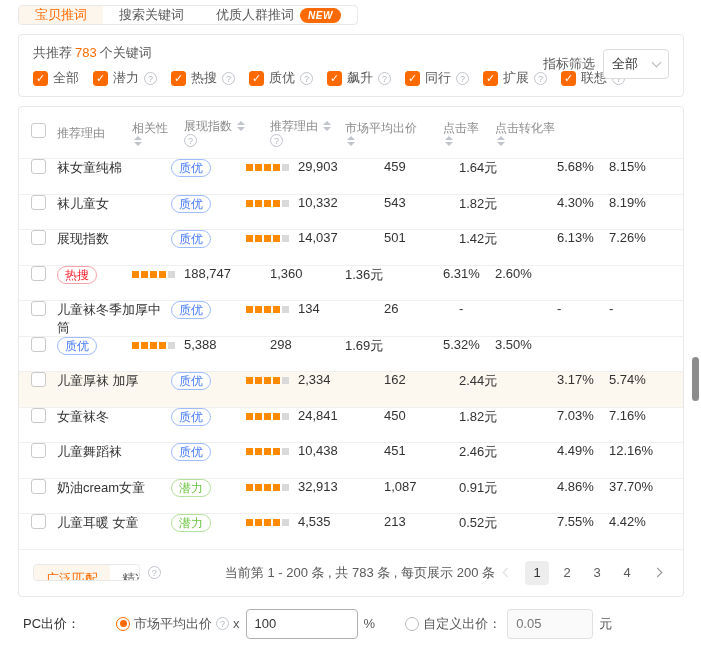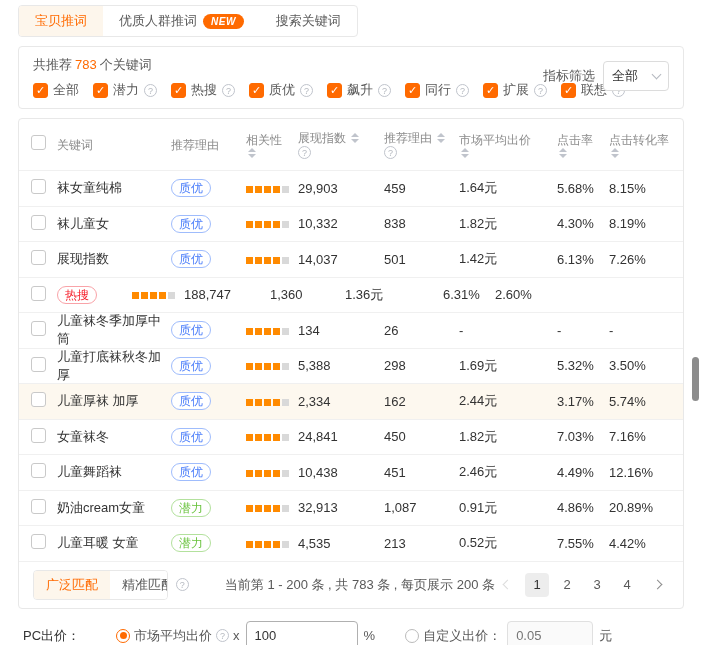--- a/index.html
+++ b/index.html
@@ -9,21 +9,21 @@
     --bar-on:#ff8a00; --bar-off:#d9d9d9;
   }
   *{box-sizing:border-box}
   html,body{margin:0;padding:0}
   body{width:701px;height:645px;overflow:hidden;background:#fff;position:relative;
        font-family:"Liberation Sans","DejaVu Sans",sans-serif;font-size:13px;color:var(--txt)}
   .page{padding:5px 17px 0 18px}
 
   
   .tabbar{display:inline-flex;border:1px solid var(--border);border-radius:4px;overflow:hidden;background:#fff}
-  .tab{display:flex;align-items:center;gap:6px;height:30px;padding:0 16px;color:var(--txt2);cursor:pointer;white-space:nowrap}
+  .tab{display:flex;align-items:center;gap:6px;height:18px;padding:0 16px;color:var(--txt2);cursor:pointer;white-space:nowrap}
   .tab.active{background:var(--accent-bg);color:var(--accent)}
   .new-badge{background:var(--accent);color:#fff;font-size:10px;font-weight:bold;font-style:italic;
              padding:2px 8px;border-radius:9px;letter-spacing:.5px}
 
   
   .panel{border:1px solid var(--border);border-radius:4px;background:#fff}
   .filter-panel{margin-top:9px;padding:8px 14px 9px;position:relative}
   .summary{color:var(--txt2);line-height:20px}
   .summary .cnt{color:var(--accent);margin:0 3px}
   .filter-row{display:flex;align-items:center;gap:14px;margin-top:6px;flex-wrap:nowrap}
@@ -37,21 +37,21 @@
   .metric-filter{position:absolute;right:14px;top:14px;display:flex;align-items:center;gap:8px;color:var(--txt2)}
   .select{width:66px;height:30px;border:1px solid #dcdcdc;border-radius:4px;display:flex;align-items:center;
           justify-content:space-between;padding:0 8px;color:var(--txt);cursor:pointer;background:#fff}
   .chev{width:7px;height:7px;border-left:1.5px solid #b4b8bf;border-bottom:1.5px solid #b4b8bf;display:inline-block}
   .chev.down{transform:rotate(-45deg);margin-top:-3px}
   .chev.left{transform:rotate(45deg)}
   .chev.right{transform:rotate(225deg)}
 
   
   .table-panel{margin-top:9px}
-  .cols{display:flex;align-items:center}
+  .cols{display:flex;}
   .c-check{flex:0 0 38px;padding-left:12px}
   .c-keyword{flex:0 0 114px}
   .c-reason{flex:0 0 75px}
   .c-relevance{flex:0 0 52px}
   .c-impression{flex:0 0 86px}
   .c-competition{flex:0 0 75px}
   .c-price{flex:0 0 98px}
   .c-ctr{flex:0 0 52px}
   .c-cvr{flex:1 1 auto}
   .t-header{height:52px;border-bottom:1px solid var(--rowline);align-items:center}
@@ -70,24 +70,24 @@
   .badge.hot{color:var(--red);border:1px solid var(--red-b)}
   .badge.potential{color:var(--green);border:1px solid var(--green-b)}
   .bars{display:inline-flex;gap:2px}
   .bars i{width:7px;height:7px;background:var(--bar-off);display:block}
   .bars i.on{background:var(--bar-on)}
   .num{color:var(--txt)}
 
   
   .t-footer{height:46px;display:flex;align-items:center;padding:0 14px}
   .seg{display:inline-flex;border:1px solid var(--border);border-radius:4px;overflow:hidden}
-  .seg-btn{height:28px;line-height:28px;padding:0 12px;color:var(--txt2);background:#fff;cursor:pointer;white-space:nowrap}
+  .seg-btn{height:15px;line-height:28px;padding:0 12px;color:var(--txt2);background:#fff;cursor:pointer;white-space:nowrap}
   .seg-btn.active{color:var(--accent);background:var(--accent-bg)}
   .t-footer .help{margin-left:8px}
-  .page-info{color:var(--txt2);margin-left:36px;white-space:nowrap}
+  .page-info{color:var(--txt2);margin-left:64px;white-space:nowrap}
   .pagination{margin-left:auto;display:flex;align-items:center;gap:6px}
   .pg{min-width:24px;height:24px;line-height:24px;text-align:center;color:var(--txt2);border-radius:4px;cursor:pointer}
   .pg.current{background:#ededed;color:var(--txt)}
   .pg-arrow{width:24px;height:24px;display:flex;align-items:center;justify-content:center;cursor:pointer}
   .pg-arrow.disabled .chev{border-color:#dcdcdc}
   .pg-arrow .chev{border-color:#8c8c8c}
 
   
   .bid-row{display:flex;align-items:center;margin-top:12px;padding-left:5px;gap:6px;white-space:nowrap}
   .bid-label{color:var(--txt)}
@@ -109,25 +109,25 @@
 <body>
 
 <div class="page">
 
   
   <div class="tabbar">
     <div class="tab active">
       <span>宝贝推词</span>
     </div>
     <div class="tab">
+      <span>搜索关键词</span>
+    </div>
+    <div class="tab">
       <span>优质人群推词</span>
       <span class="new-badge">NEW</span>
-    </div>
-    <div class="tab">
-      <span>搜索关键词</span>
     </div>
   </div>
 
   
   <div class="panel filter-panel">
     <div class="summary">
       <span>共推荐</span><span class="cnt">783</span><span>个关键词</span>
     </div>
     <div class="filter-row" id="filter-row">
         <label class="chk-item">
@@ -178,25 +178,20 @@
       </div>
     </div>
   </div>
 
   
   <div class="panel table-panel">
     <div class="cols t-header" id="t-header">
       <div class="th c-check">
         <span class="box"></span>
       </div>
-    <div class="th c-keyword">
-          <div class="th-line">
-            <span>关键词</span>
-          </div>
-        </div>
         <div class="th c-reason">
           <div class="th-line">
             <span>推荐理由</span>
           </div>
         </div>
         <div class="th c-relevance">
           <div class="th-line">
             <span>相关性</span>
           </div>
           <div class="th-line">
@@ -287,21 +282,21 @@
           <div class="td c-keyword"><span class="kw">袜儿童女</span></div>
           <div class="td c-reason"><span class="badge quality">质优</span></div>
           <div class="td c-relevance"><span class="bars">
               <i class="on"></i>
               <i class="on"></i>
               <i class="on"></i>
               <i class="on"></i>
               <i></i>
             </span></div>
           <div class="td c-impression"><span class="num">10,332</span></div>
-          <div class="td c-competition"><span class="num">838</span></div>
+          <div class="td c-competition"><span class="num">543</span></div>
           <div class="td c-price"><span class="num">1.82元</span></div>
           <div class="td c-ctr"><span class="num">4.30%</span></div>
           <div class="td c-cvr"><span class="num">8.19%</span></div>
         </div>
         <div class="cols t-row">
           <div class="td c-check"><span class="box"></span></div>
           <div class="td c-keyword"><span class="kw">展现指数</span></div>
           <div class="td c-reason"><span class="badge quality">质优</span></div>
           <div class="td c-relevance"><span class="bars">
               <i class="on"></i>
@@ -344,21 +339,20 @@
               <i></i>
             </span></div>
           <div class="td c-impression"><span class="num">134</span></div>
           <div class="td c-competition"><span class="num">26</span></div>
           <div class="td c-price"><span class="num">-</span></div>
           <div class="td c-ctr"><span class="num">-</span></div>
           <div class="td c-cvr"><span class="num">-</span></div>
         </div>
         <div class="cols t-row">
           <div class="td c-check"><span class="box"></span></div>
-          <div class="td c-keyword"><span class="kw">儿童打底袜秋冬加厚</span></div>
           <div class="td c-reason"><span class="badge quality">质优</span></div>
           <div class="td c-relevance"><span class="bars">
               <i class="on"></i>
               <i class="on"></i>
               <i class="on"></i>
               <i class="on"></i>
               <i></i>
             </span></div>
           <div class="td c-impression"><span class="num">5,388</span></div>
           <div class="td c-competition"><span class="num">298</span></div>
@@ -425,21 +419,21 @@
               <i class="on"></i>
               <i class="on"></i>
               <i class="on"></i>
               <i class="on"></i>
               <i></i>
             </span></div>
           <div class="td c-impression"><span class="num">32,913</span></div>
           <div class="td c-competition"><span class="num">1,087</span></div>
           <div class="td c-price"><span class="num">0.91元</span></div>
           <div class="td c-ctr"><span class="num">4.86%</span></div>
-          <div class="td c-cvr"><span class="num">20.89%</span></div>
+          <div class="td c-cvr"><span class="num">37.70%</span></div>
         </div>
         <div class="cols t-row">
           <div class="td c-check"><span class="box"></span></div>
           <div class="td c-keyword"><span class="kw">儿童耳暖 女童</span></div>
           <div class="td c-reason"><span class="badge potential">潜力</span></div>
           <div class="td c-relevance"><span class="bars">
               <i class="on"></i>
               <i class="on"></i>
               <i class="on"></i>
               <i class="on"></i>

